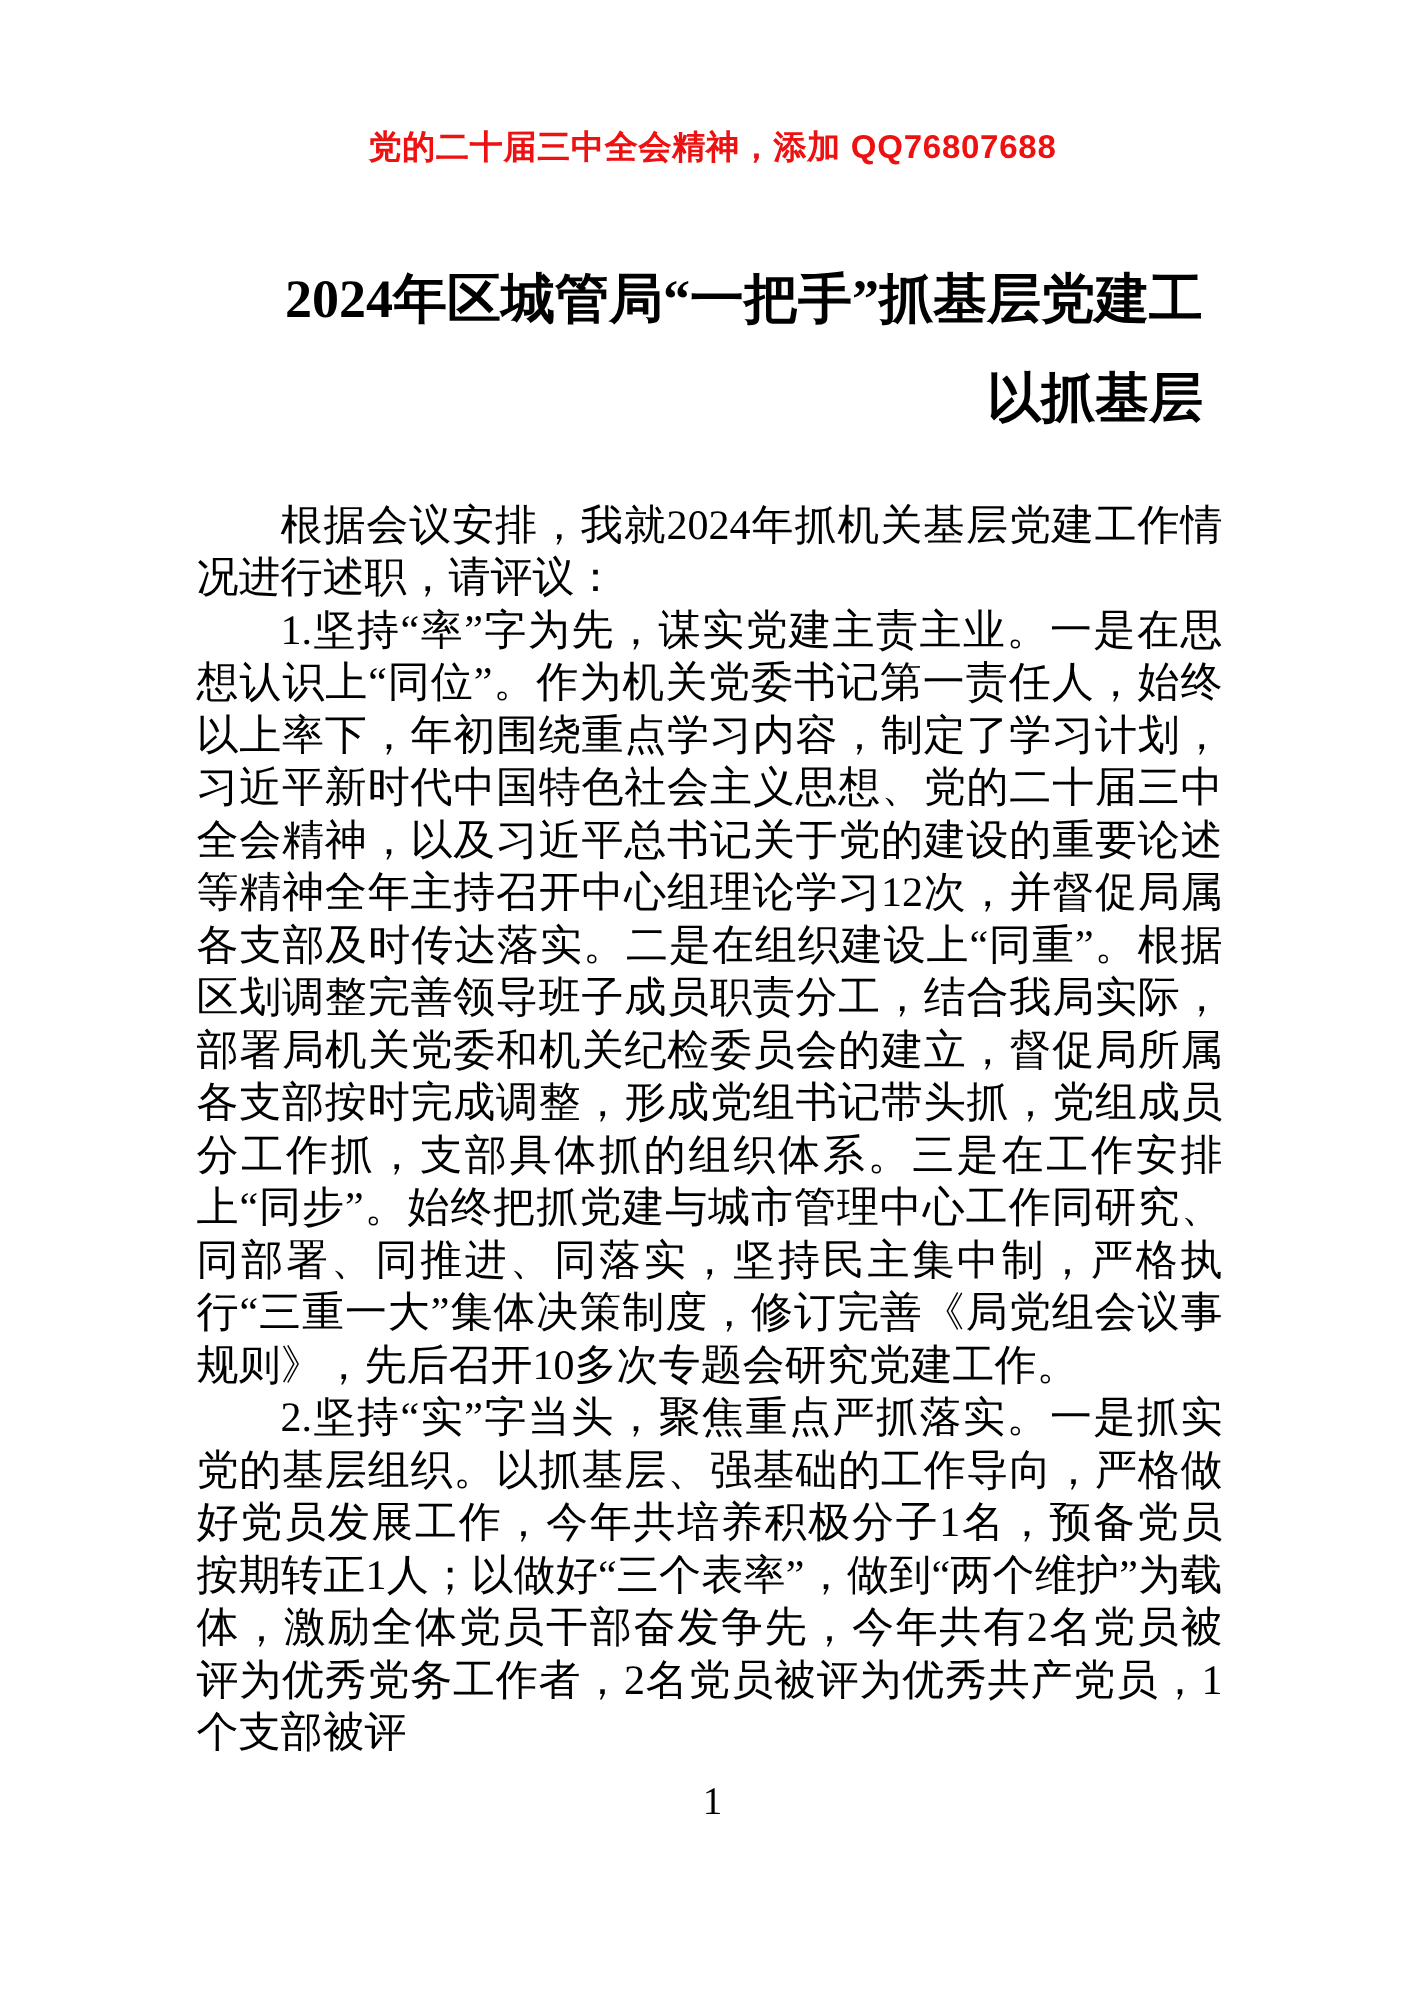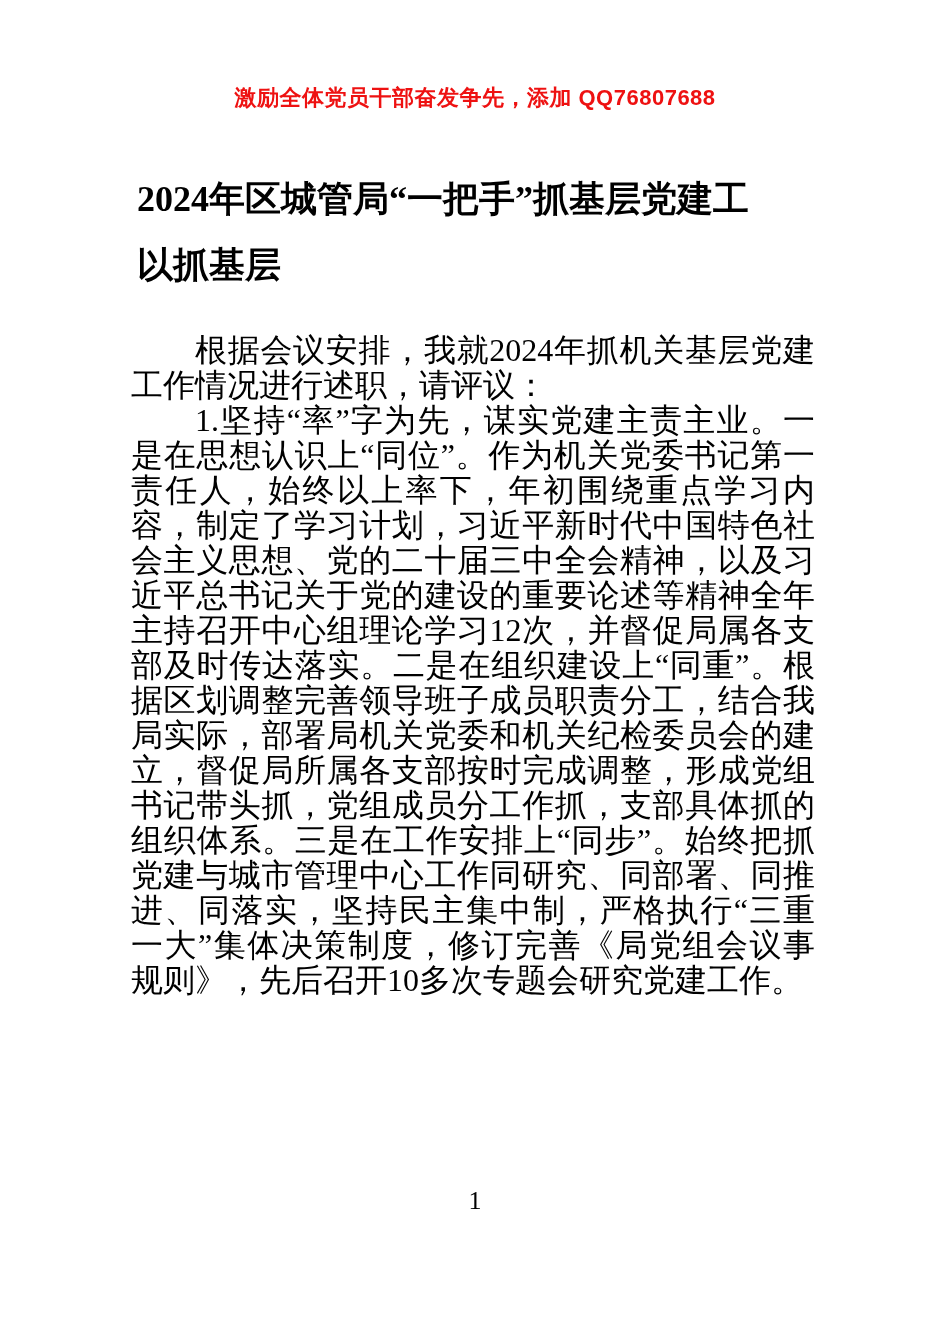--- a/index.html
+++ b/index.html
@@ -24,39 +24,39 @@
     text-align: center;
     font-family: "Liberation Sans", sans-serif;
     font-size: 22px;
     font-weight: 700;
     letter-spacing: 0.5px;
     white-space: nowrap;
   }
   .title {
     position: absolute;
     top: 166px;
-    left: 137px;
+    left: 114px;
     width: 688px;
     margin: 0;
-    text-align: left;
+    text-align: right;
     font-size: 36px;
     line-height: 66px;
     font-weight: 600;
     color: #000000;
   }
   .title-line {
     display: block;
     white-space: nowrap;
   }
   .content {
     position: absolute;
     top: 333px;
     left: 131px;
     width: 684px;
-    font-size: 32px;
+    font-size: 28px;
     line-height: 35px;
     text-align: justify;
     text-justify: inter-ideograph;
     color: #000000;
   }
   .para {
     margin: 0;
     padding: 0;
     text-indent: 2em;
   }
@@ -72,27 +72,28 @@
     font-size: 26px;
     line-height: 30px;
     color: #000000;
   }
 </style>
 </head>
 <body>
 
 <div class="page">
 
-  <div class="notice" style="color: rgb(238, 17, 17);">激励全体党员干部奋发争先，添加 QQ76807688</div>
+  <div class="notice" style="color: rgb(238, 17, 17);">党的二十届三中全会精神，添加 QQ76807688</div>
 
   <h1 class="title">
     <span class="title-line">2024年区城管局“一把手”抓基层党建工</span>
     <span class="title-line">以抓基层</span>
   </h1>
 
   <div class="content">
       <p class="para"><span class="">根据会议安排，我就2024年抓机关基层党建工作情况进行述职，请评议：</span></p>
       <p class="para"><span class="bold">1.坚持“率”字为先，谋实党建主责主业。</span><span class="">一是在思想认识上“同位”。作为机关党委书记第一责任人，始终以上率下，年初围绕重点学习内容，制定了学习计划，习近平新时代中国特色社会主义思想、党的二十届三中全会精神，以及习近平总书记关于党的建设的重要论述等精神全年主持召开中心组理论学习12次，并督促局属各支部及时传达落实。二是在组织建设上“同重”。根据区划调整完善领导班子成员职责分工，结合我局实际，部署局机关党委和机关纪检委员会的建立，督促局所属各支部按时完成调整，形成党组书记带头抓，党组成员分工作抓，支部具体抓的组织体系。三是在工作安排上“同步”。始终把抓党建与城市管理中心工作同研究、同部署、同推进、同落实，坚持民主集中制，严格执行“三重一大”集体决策制度，修订完善《局党组会议事规则》，先后召开10多次专题会研究党建工作。</span></p>
+      <p class="para"><span class="bold">2.坚持“实”字当头，聚焦重点严抓落实。</span><span class="">一是抓实党的基层组织。以抓基层、强基础的工作导向，严格做好党员发展工作，今年共培养积极分子1名，预备党员按期转正1人；以做好“三个表率”，做到“两个维护”为载体，激励全体党员干部奋发争先，今年共有2名党员被评为优秀党务工作者，2名党员被评为优秀共产党员，1个支部被评</span></p>
     </div>
 
   <div class="page-num">1</div>
 
 </div>
 
 </body></html>

